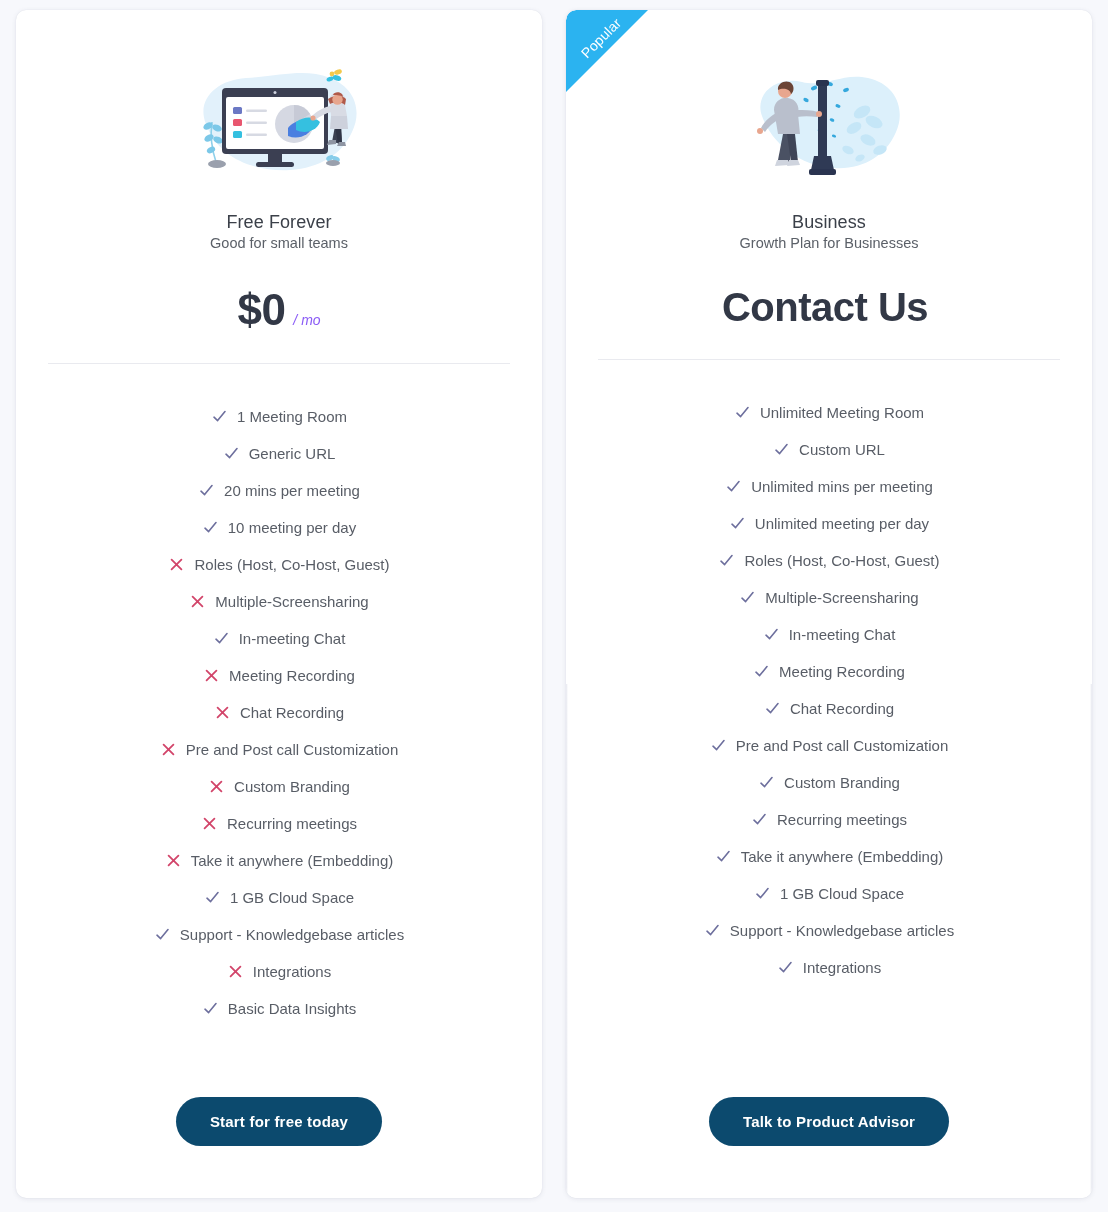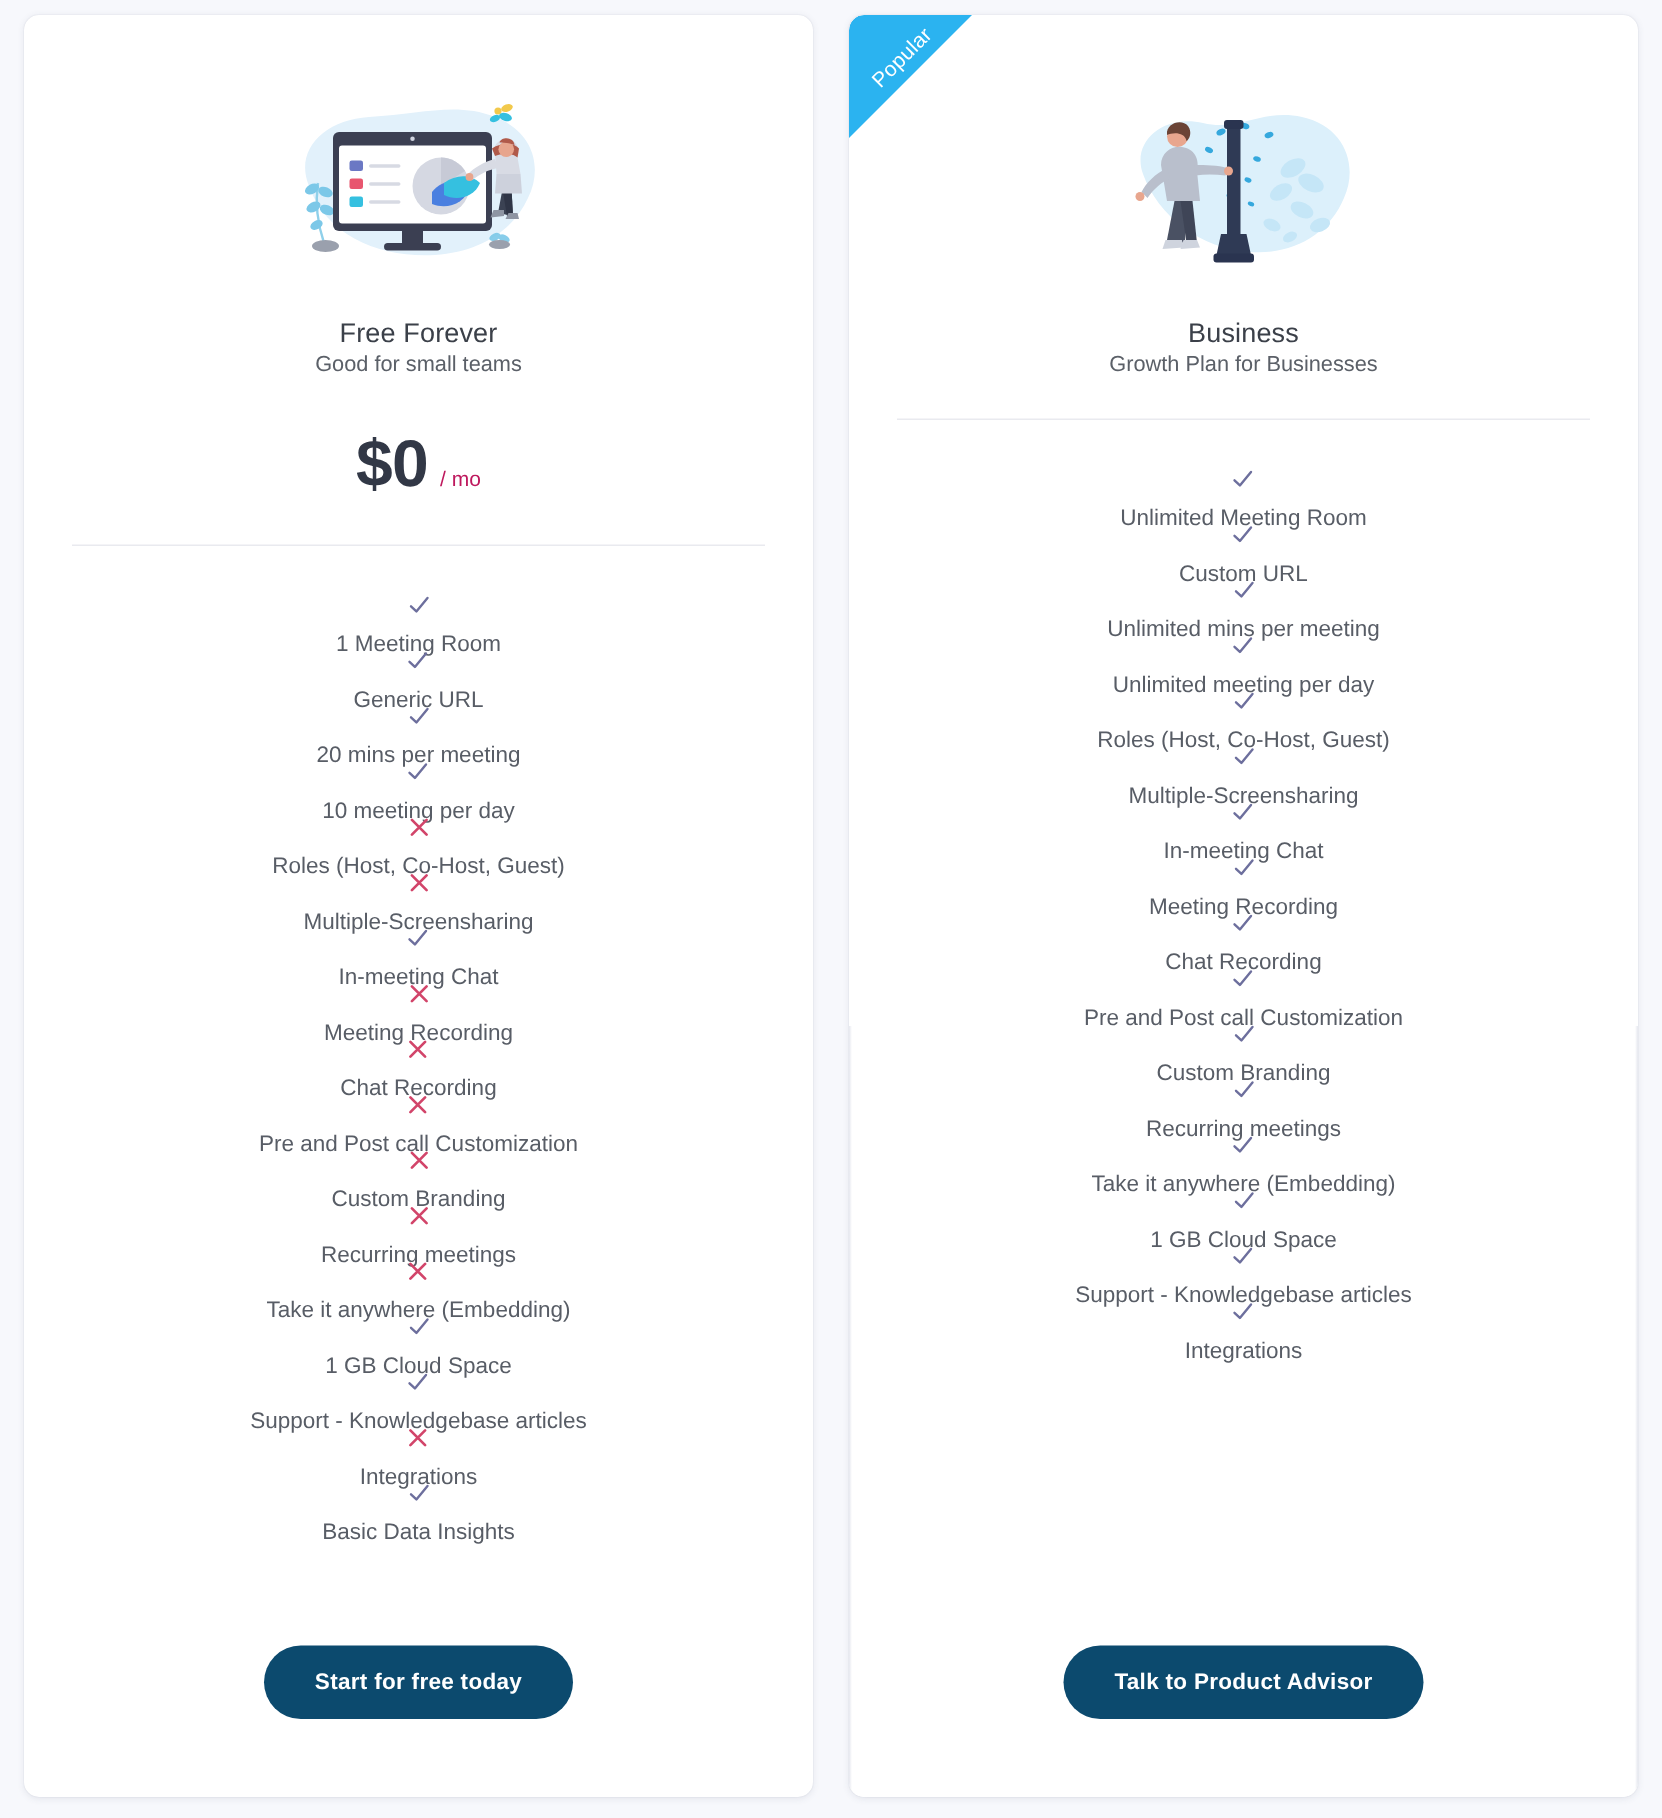--- a/index.html
+++ b/index.html
@@ -108,22 +108,23 @@
     color: #323846;
     letter-spacing: -0.5px;
   }
   .price-main.contact {
     font-size: 40px;
     font-weight: 700;
   }
   .price-unit {
     margin-left: 8px;
     font-size: 14px;
-    color: #be185d;
+    color: #8b5cf6;
     font-weight: 400;
+    font-style: italic;
   }
 
   .divider {
     margin-top: 28px;
     width: 88%;
     height: 1px;
     background: #e9eaef;
     border: 0;
   }
 
@@ -138,21 +139,20 @@
   }
   .feature {
     display: flex;
     align-items: center;
     justify-content: center;
     gap: 9px;
     height: 37px;
     font-size: 15px;
     color: #585d66;
     white-space: nowrap;
-    flex-direction: column;
   }
   .f-icon {
     display: inline-flex;
     align-items: center;
     justify-content: center;
     width: 17px;
     height: 17px;
     flex: 0 0 auto;
   }
   .f-icon svg { display: block; }
@@ -499,20 +499,24 @@
           <path d="M44 24 C43 16 54 13 58 18 C61 22 59 27 57 28 C56 22 48 22 44 24 Z" fill="#6b4436"></path>
           <path d="M43 94 L54 94 L55 99 L41 100 Z" fill="#cfd4de"></path>
           <path d="M55 94 L64 94 L66 99 L53 100 Z" fill="#cfd4de"></path>
         </g>
       </svg>
     </div>
 
     <h3 class="plan-name above-seam">Business</h3>
     <p class="plan-tagline above-seam">Growth Plan for Businesses</p>
 
+    <div class="price-row above-seam">
+      <span class="price-main contact">Contact Us</span>
+      <span class="price-unit"></span>
+    </div>
 
     <hr class="divider above-seam">
 
     <ul class="features above-seam">
         <li class="feature">
           <span class="f-icon f-yes">
             <svg width="17" height="17" viewBox="0 0 17 17" fill="none" stroke-width="1.6" stroke-linecap="round" stroke-linejoin="round">
               <path d="M3 9.2 L6.6 12.6 L14 3.6"></path>
             </svg>
           </span>

